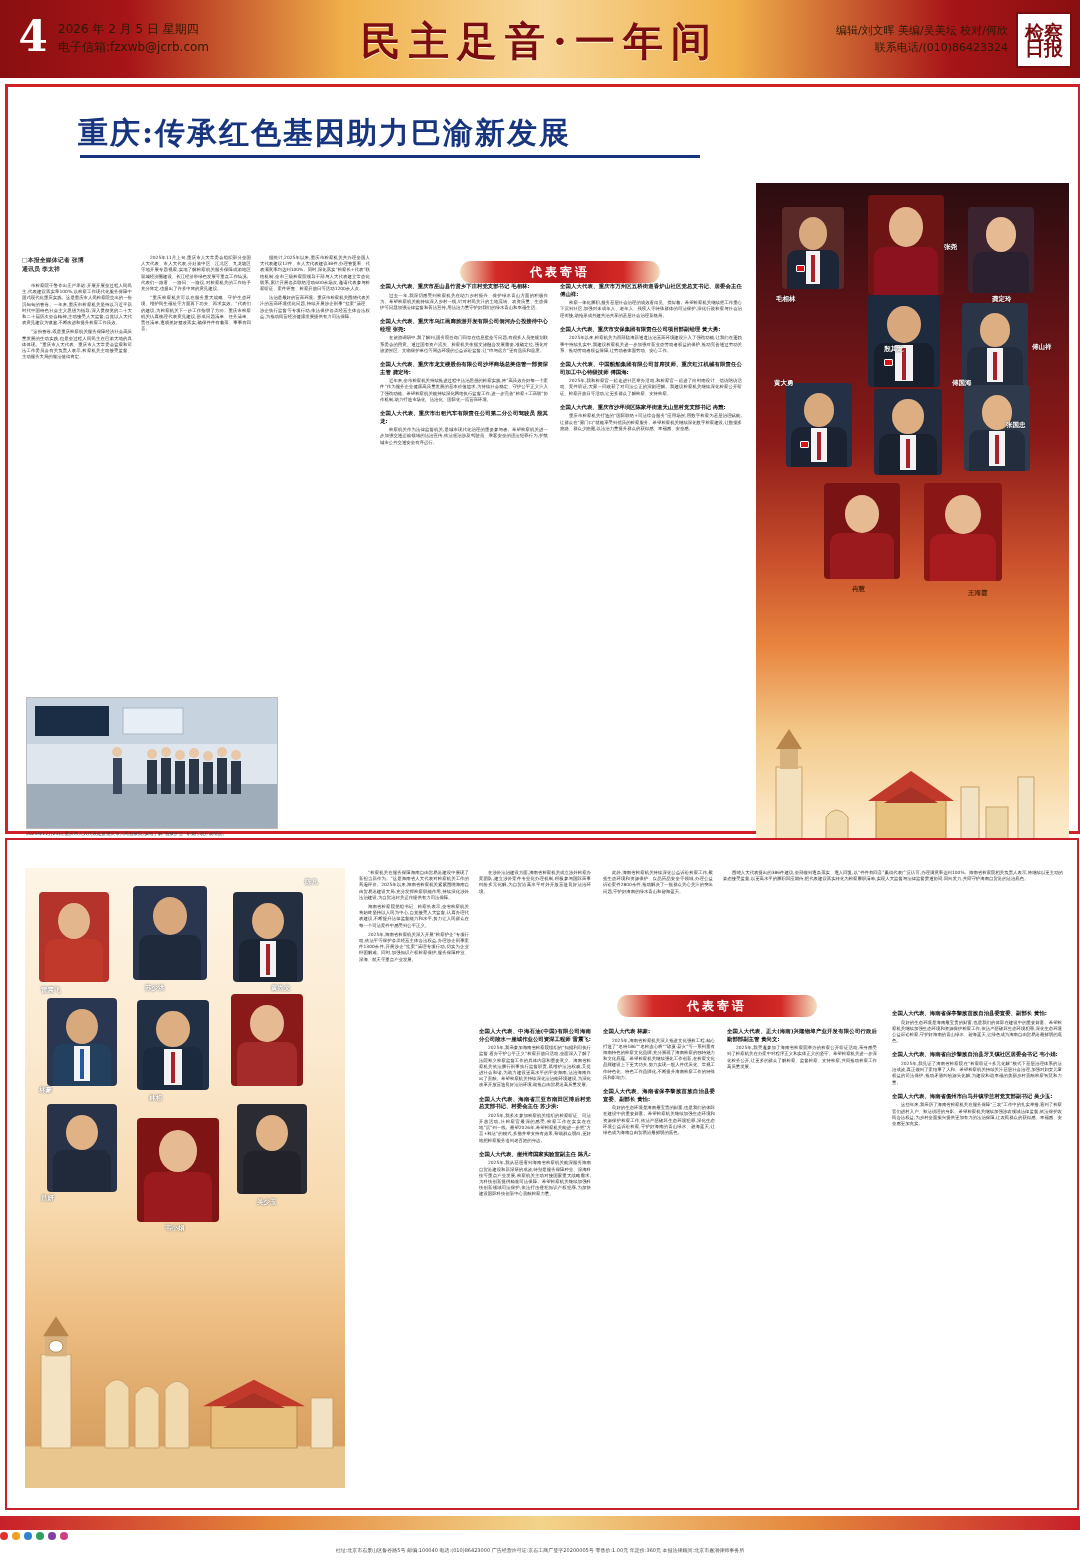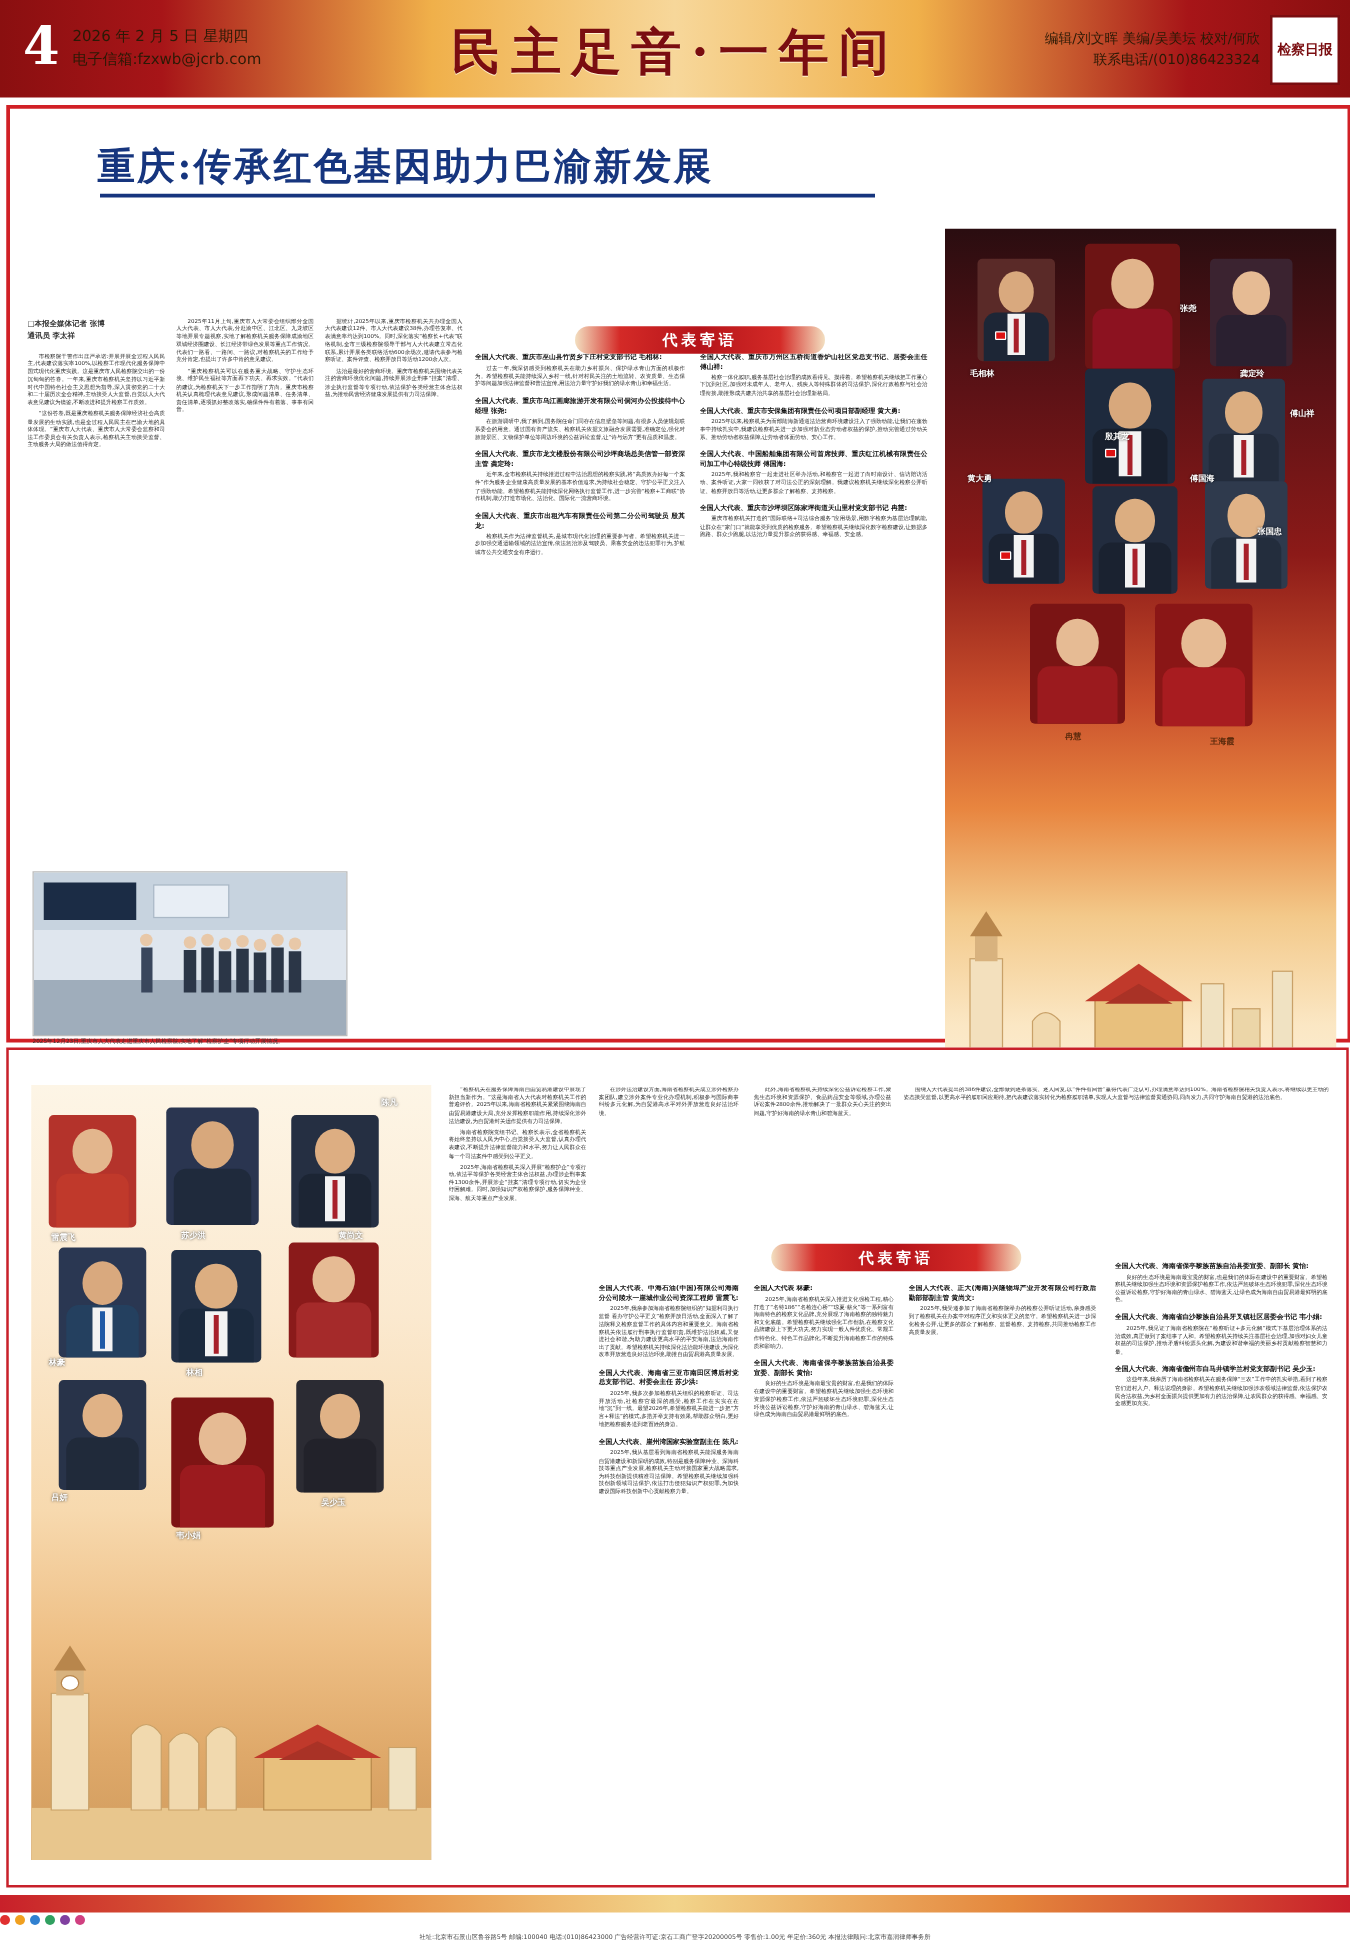--- a/index.html
+++ b/index.html
@@ -29,21 +29,21 @@
     position:absolute;left:0;top:14px;width:1080px;text-align:center;
     font-family:"DejaVu Serif","Liberation Serif",serif;
     font-size:40px;font-weight:bold;color:#7a0d10;letter-spacing:8px;
     text-shadow:0 1px 0 #fff3cf;
   }
   .mast-credits{
     position:absolute;right:72px;top:22px;text-align:right;color:#2b1a06;font-size:11px;line-height:17px;
   }
   .mast-logo{
     position:absolute;right:8px;top:12px;width:52px;height:52px;border:2px solid #7a0d10;
-    background:#fff;color:#7a0d10;font-size:11px;font-weight:bold;
+    background:#fff;color:#7a0d10;font-size:19px;font-weight:bold;
     display:flex;align-items:center;justify-content:center;text-align:center;line-height:16px;
     font-family:"DejaVu Serif","Liberation Serif",serif;
     margin-left:16px;
   }
 
   
   .sec{position:absolute;left:5px;width:1070px;border:3px solid #c8202a;background:#fff;}
   #sec-chongqing{top:84px;height:744px;border-color:#d12026;}
   #sec-hainan{top:838px;height:668px;border:2px solid #c8202a;}
 
@@ -308,21 +308,21 @@
       </div>
       <div class="face" style="left:168px;top:300px;width:78px;height:98px;background:#8a1616;">
         <div class="head" style="background:#e6bb94;"></div>
           <div class="body" style="background:#a81c20;"></div>
       </div>
 
       <span class="name-tag" style="left:20px;top:112px;">毛相林</span>
       <span class="name-tag" style="left:236px;top:112px;">龚定玲</span>
       <span class="name-tag" style="left:188px;top:60px;">张尧</span>
       <span class="name-tag" style="left:92px;top:162px;margin-left:36px;">殷其龙</span>
-      <span class="name-tag" style="left:252px;top:144px;padding-left:24px;">傅山祥</span>
+      <span class="name-tag" style="left:252px;top:160px;padding-left:24px;">傅山祥</span>
       <span class="name-tag" style="left:18px;top:196px;text-align:center;">黄大勇</span>
       <span class="name-tag" style="left:250px;top:238px;">张国忠</span>
       <span class="name-tag" style="left:196px;top:196px;">傅国海</span>
       <span class="name-tag brown" style="left:96px;top:402px;">冉慧</span>
       <span class="name-tag brown" style="left:212px;top:406px;">王海霞</span>
 
       <svg class="skyline" viewBox="0 0 313 200" preserveAspectRatio="none">
         <rect x="0" y="150" width="313" height="50" fill="#e9c78f"></rect>
         <rect x="20" y="60" width="26" height="100" fill="#f3e0bd" stroke="#c9a168"></rect>
         <rect x="24" y="40" width="18" height="22" fill="#d8b27e"></rect>
@@ -417,21 +417,21 @@
           <div class="body" style="background:#22222a;"></div>
       </div>
 
       <span class="name-tag" style="left:16px;top:118px;">雷震飞</span>
       <span class="name-tag" style="left:120px;top:116px;">苏少洪</span>
       <span class="name-tag" style="left:236px;top:10px;margin-left:44px;">陈凡</span>
       <span class="name-tag" style="left:14px;top:218px;">林豪</span>
       <span class="name-tag" style="left:124px;top:226px;">林相</span>
       <span class="name-tag" style="left:246px;top:116px;">黄尚文</span>
       <span class="name-tag" style="left:16px;top:326px;">吕妍</span>
-      <span class="name-tag" style="left:116px;top:356px;">韦小娟</span>
+      <span class="name-tag" style="left:140px;top:356px;">韦小娟</span>
       <span class="name-tag" style="left:232px;top:330px;">吴少玉</span>
 
       <svg class="skyline" viewBox="0 0 320 240" preserveAspectRatio="none">
         <rect x="0" y="190" width="320" height="50" fill="#e8c68d"></rect>
         <rect x="16" y="80" width="30" height="112" fill="#f3e3c2" stroke="#c9a168"></rect>
         <rect x="20" y="56" width="22" height="26" fill="#d8b27e"></rect>
         <polygon points="31,34 18,58 44,58" fill="#b8864c"></polygon>
         <circle cx="31" cy="70" r="7" fill="#fff" stroke="#b8864c"></circle>
         <path d="M80 192 L80 120 Q92 100 104 120 L104 192 Z" fill="#f1d9ae" stroke="#c9a168"></path>
         <path d="M110 192 L110 128 Q122 108 134 128 L134 192 Z" fill="#f1d9ae" stroke="#c9a168"></path>

